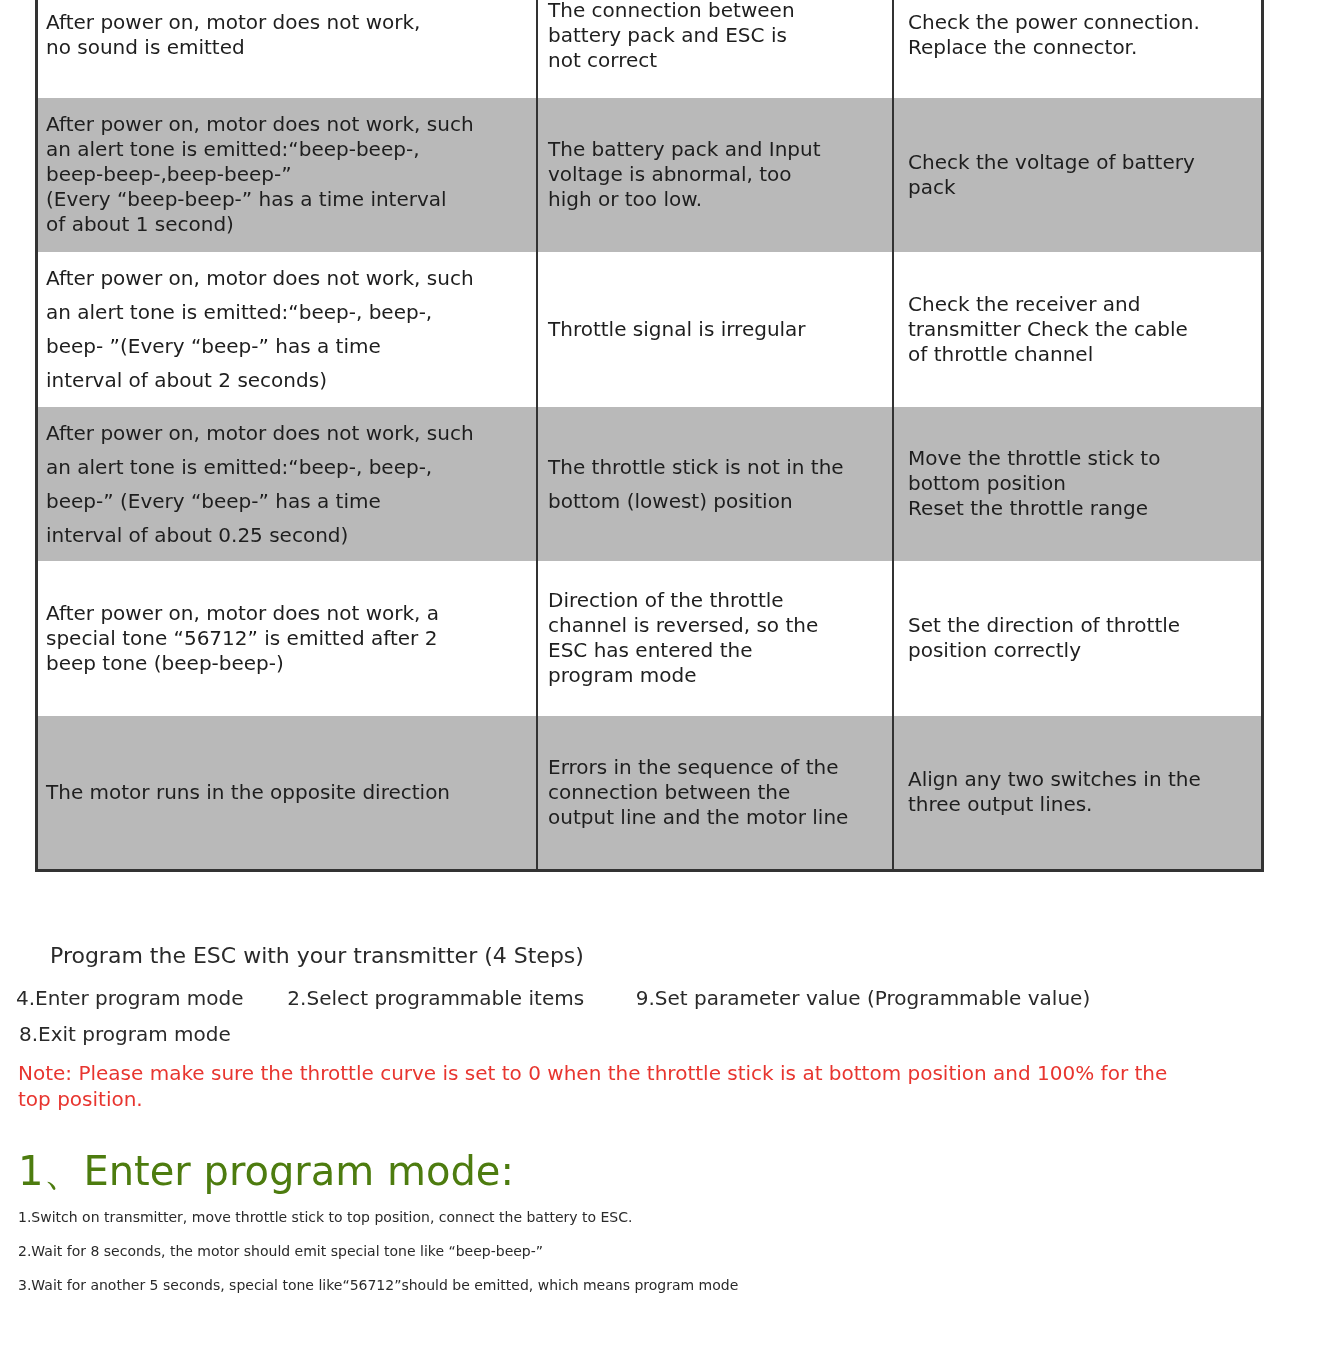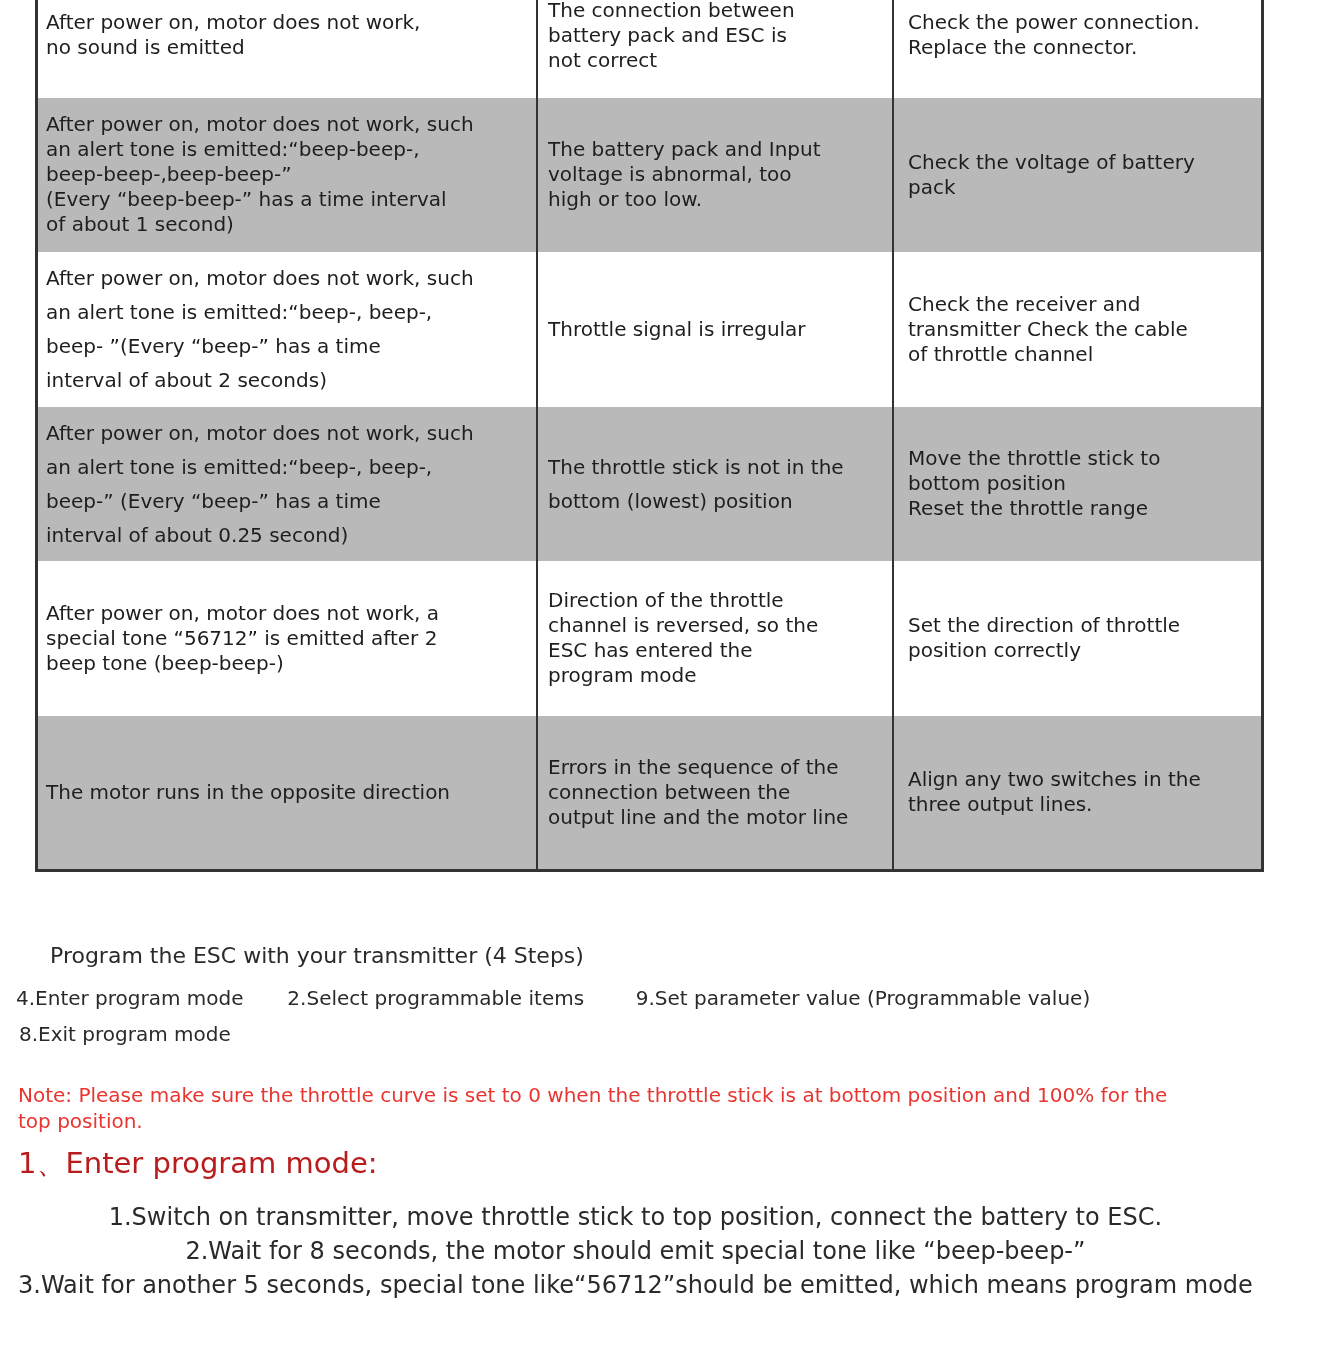--- a/index.html
+++ b/index.html
@@ -56,41 +56,40 @@
       left: 16px;
       top: 986px;
       font-size: 20px;
       color: #2a2a2a;
       white-space: nowrap;
     }
     .steps-row span { display: inline-block; }
     .note {
       position: absolute;
       left: 18px;
-      top: 1082px;
+      top: 1060px;
       width: 1150px;
       font-size: 20px;
       line-height: 26px;
       color: #e8352f;
     }
     .h2 {
       position: absolute;
       left: 18px;
       top: 1144px;
-      font-size: 29px;
-      color: #b91c1c;
+      font-size: 40px;
+      color: #4d7c0f;
     }
     .instr {
       position: absolute;
       left: 18px;
       top: 1200px;
-      font-size: 24px;
+      font-size: 14px;
       line-height: 34px;
       color: #2a2a2a;
-      text-align: center;
     }
     .instr div { white-space: nowrap; }
     .instr .indent { padding-left: 17px; }
   </style>
 </head>
 <body>
 
 <div class="table-wrap">
   <table class="trouble">
     <tbody>

